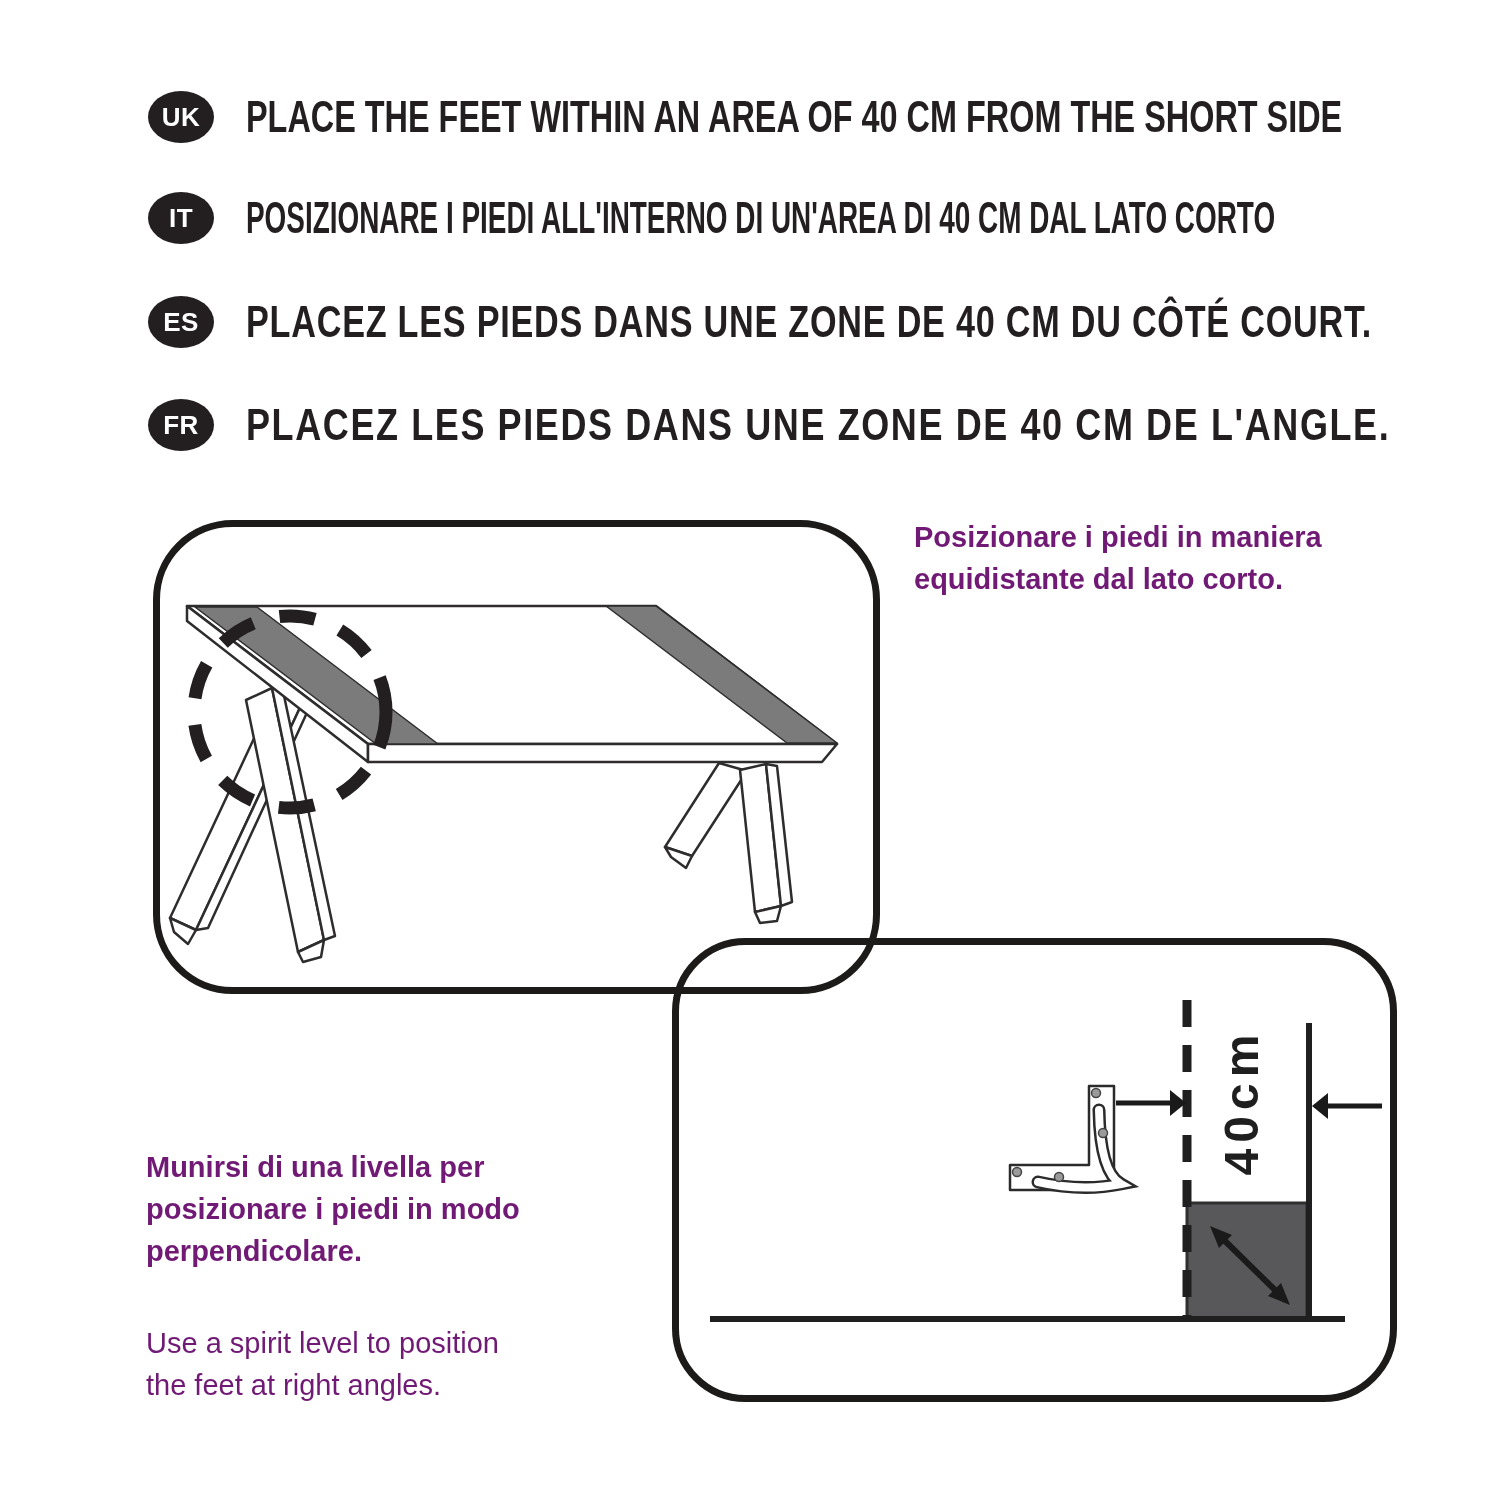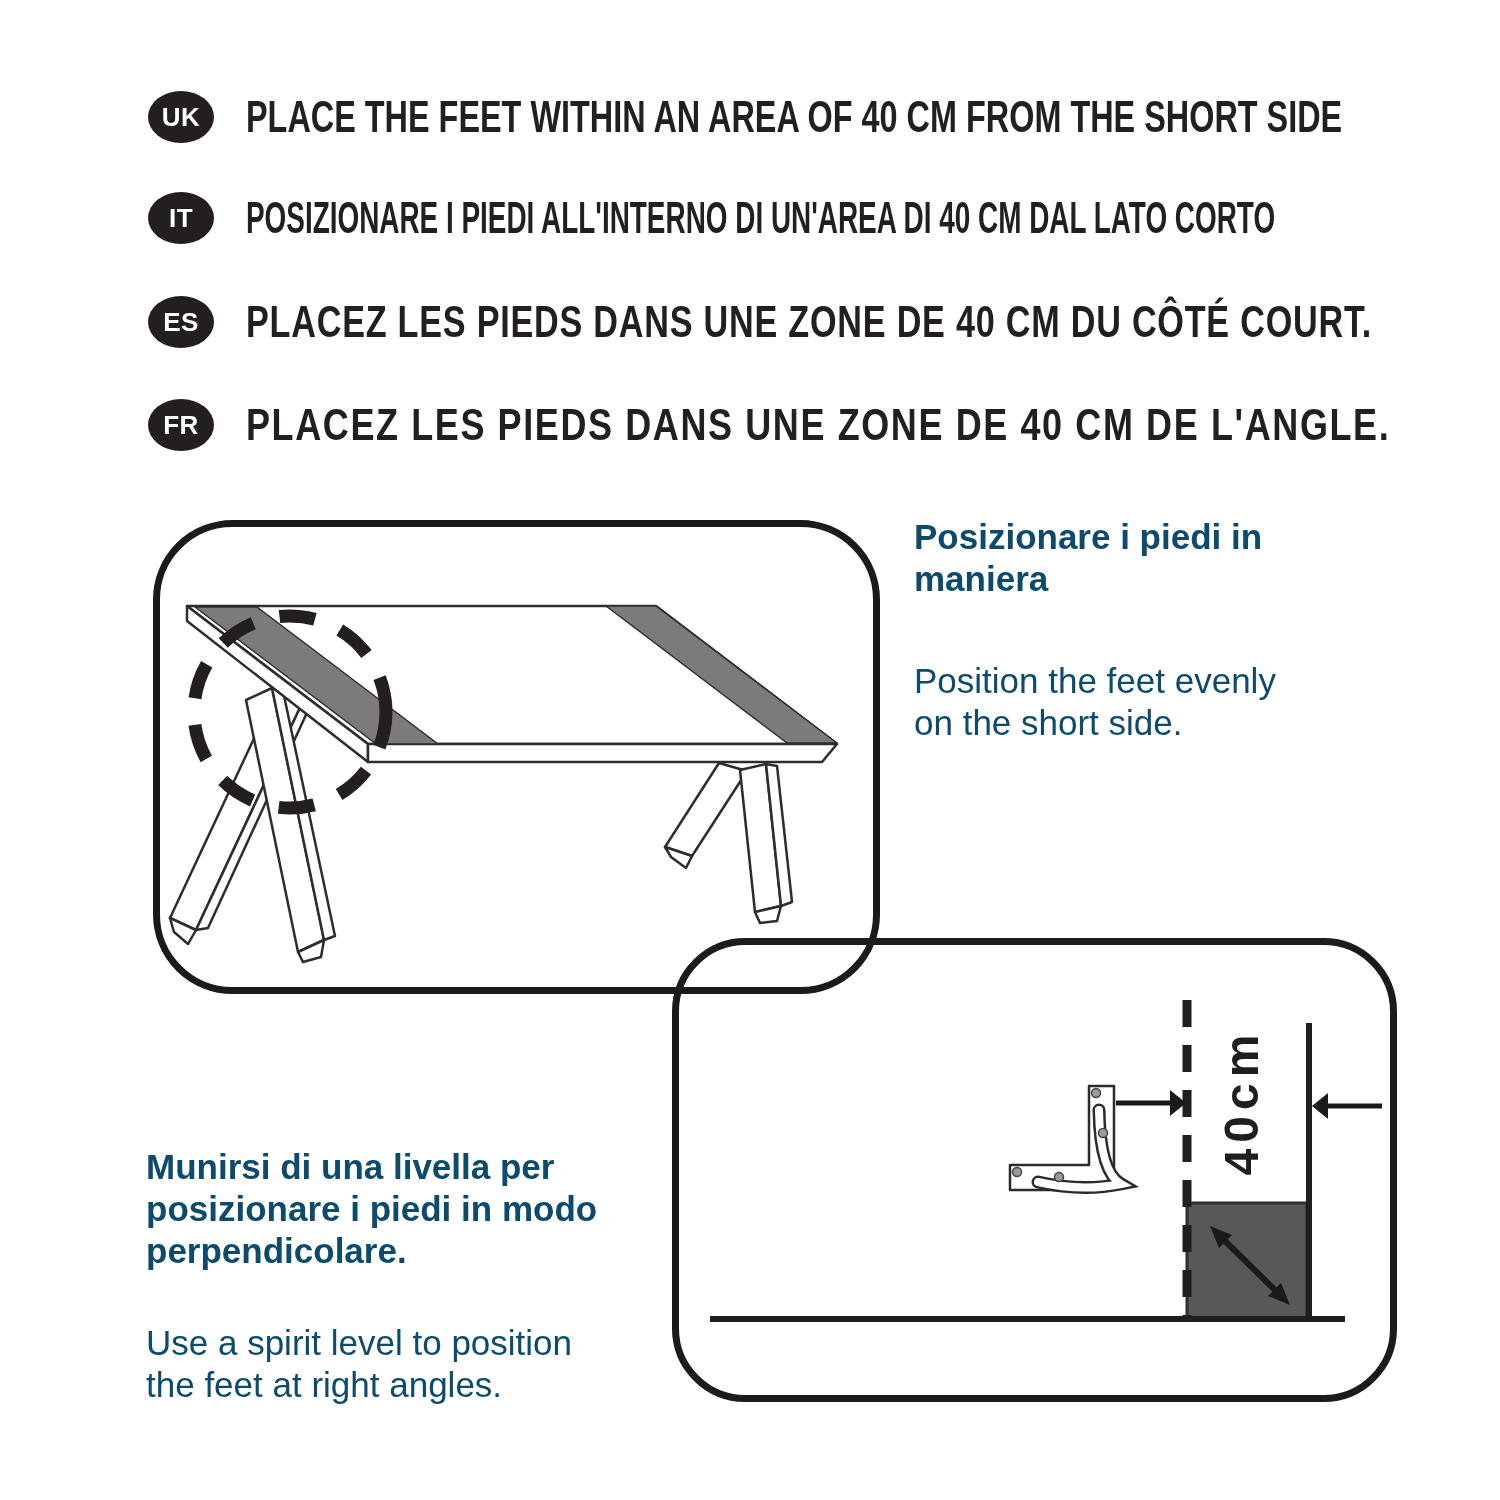--- a/index.html
+++ b/index.html
@@ -10,21 +10,21 @@
   .lang-badge{width:66px;height:52px;border-radius:50%;background:#231f20;color:#ffffff;
               display:flex;align-items:center;justify-content:center;
               font-size:26px;font-weight:bold;letter-spacing:.5px;flex:0 0 auto;}
   .instr-text{font-size:45px;font-weight:bold;white-space:nowrap;color:#231f20;
               display:inline-block;transform-origin:left center;}
   .sx1{transform:scaleX(.72);}
   .sx2{transform:scaleX(.62);}
   .sx3{transform:scaleX(.76);letter-spacing:1px;}
   .sx4{transform:scaleX(.80);letter-spacing:2px;}
   
-  .note{position:absolute;font-size:35px;line-height:42px;color:#0c4a6e;}
+  .note{position:absolute;font-size:29px;line-height:42px;color:#701a75;}
   .note.bold{font-weight:bold;}
   
   #art{position:absolute;left:0;top:0;width:1500px;height:1500px;}
 </style>
 </head>
 <body>
 
 <div id="page">
 
   <div class="instr-row" style="top:91px">
@@ -39,24 +39,21 @@
     <div class="lang-badge">ES</div>
     <span class="instr-text sx3">PLACEZ LES PIEDS DANS UNE ZONE DE 40 CM DU CÔTÉ COURT.</span>
   </div>
   <div class="instr-row" style="top:399px">
     <div class="lang-badge">FR</div>
     <span class="instr-text sx4">PLACEZ LES PIEDS DANS UNE ZONE DE 40 CM DE L'ANGLE.</span>
   </div>
 
   <div class="note bold" style="left:890px;top:516px;width:480px">
     <div>Posizionare i piedi in maniera</div>
-  </div>
-  <div class="note" style="left:890px;top:660px;width:480px">
-    <div>Position the feet evenly</div>
-    <div>on the short side.</div>
+    <div>equidistante dal lato corto.</div>
   </div>
 
   <div class="note" style="left:122px;top:1322px;width:520px">
     <div>Use a spirit level to position</div>
     <div>the feet at right angles.</div>
   </div>
   <div class="note bold" style="left:122px;top:1146px;width:520px">
     <div>Munirsi di una livella per</div>
     <div>posizionare i piedi in modo</div>
     <div>perpendicolare.</div>

